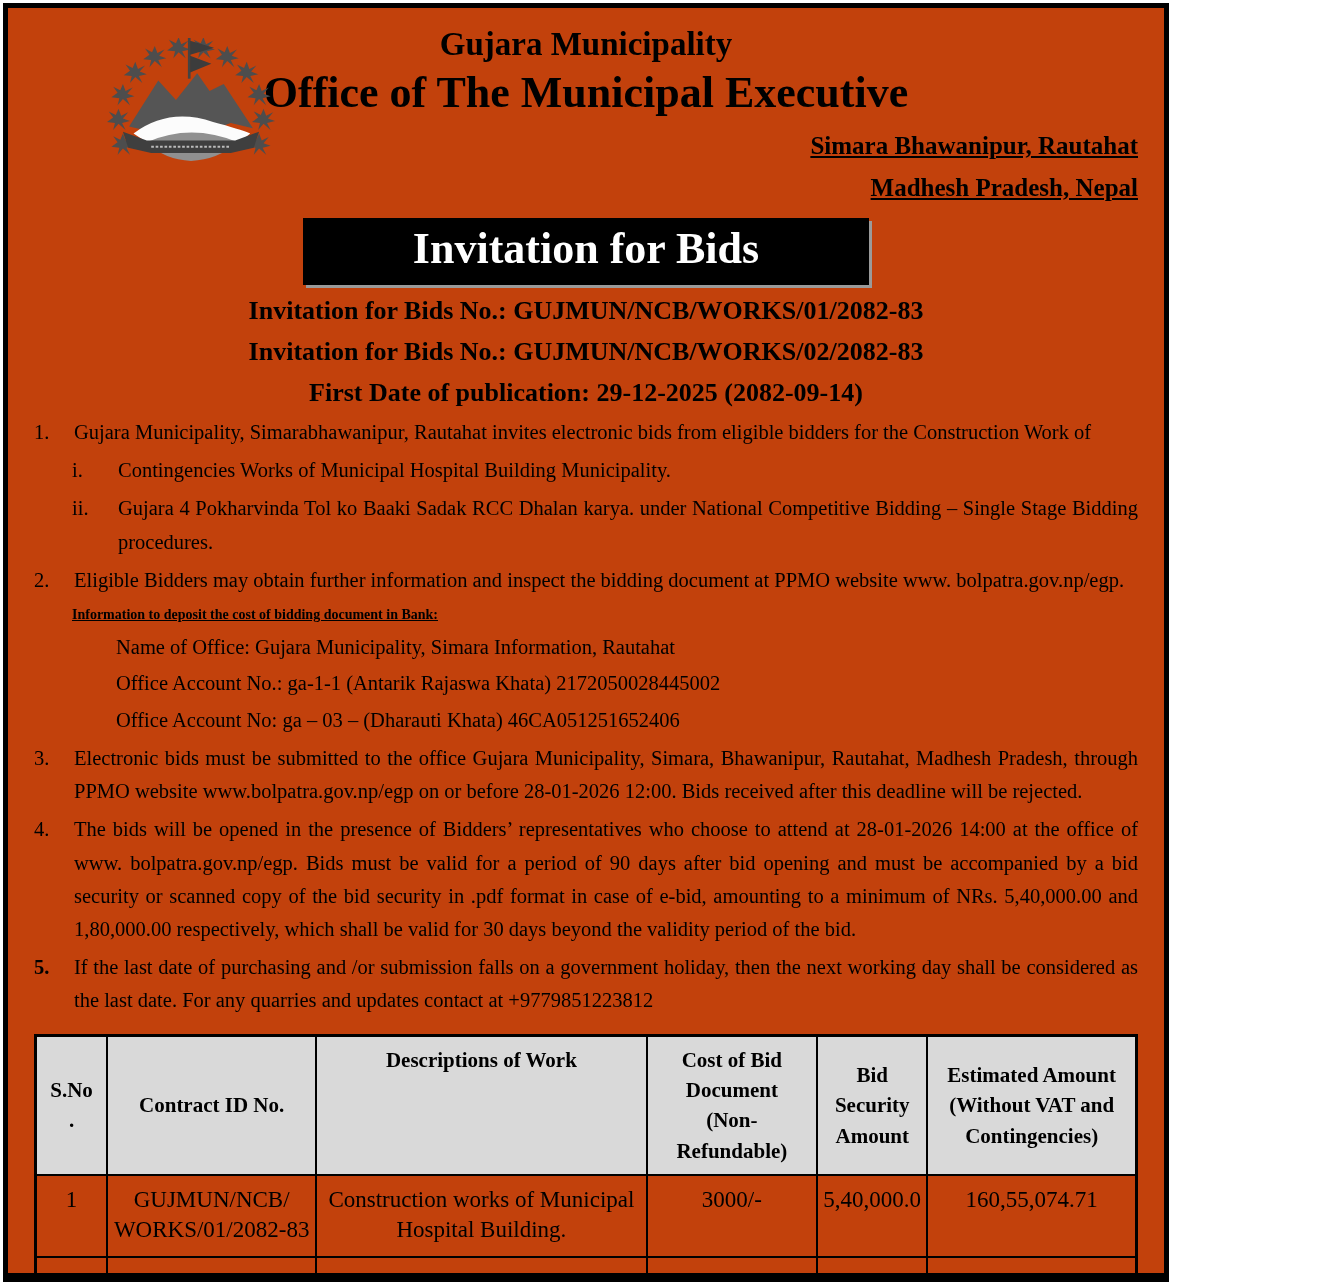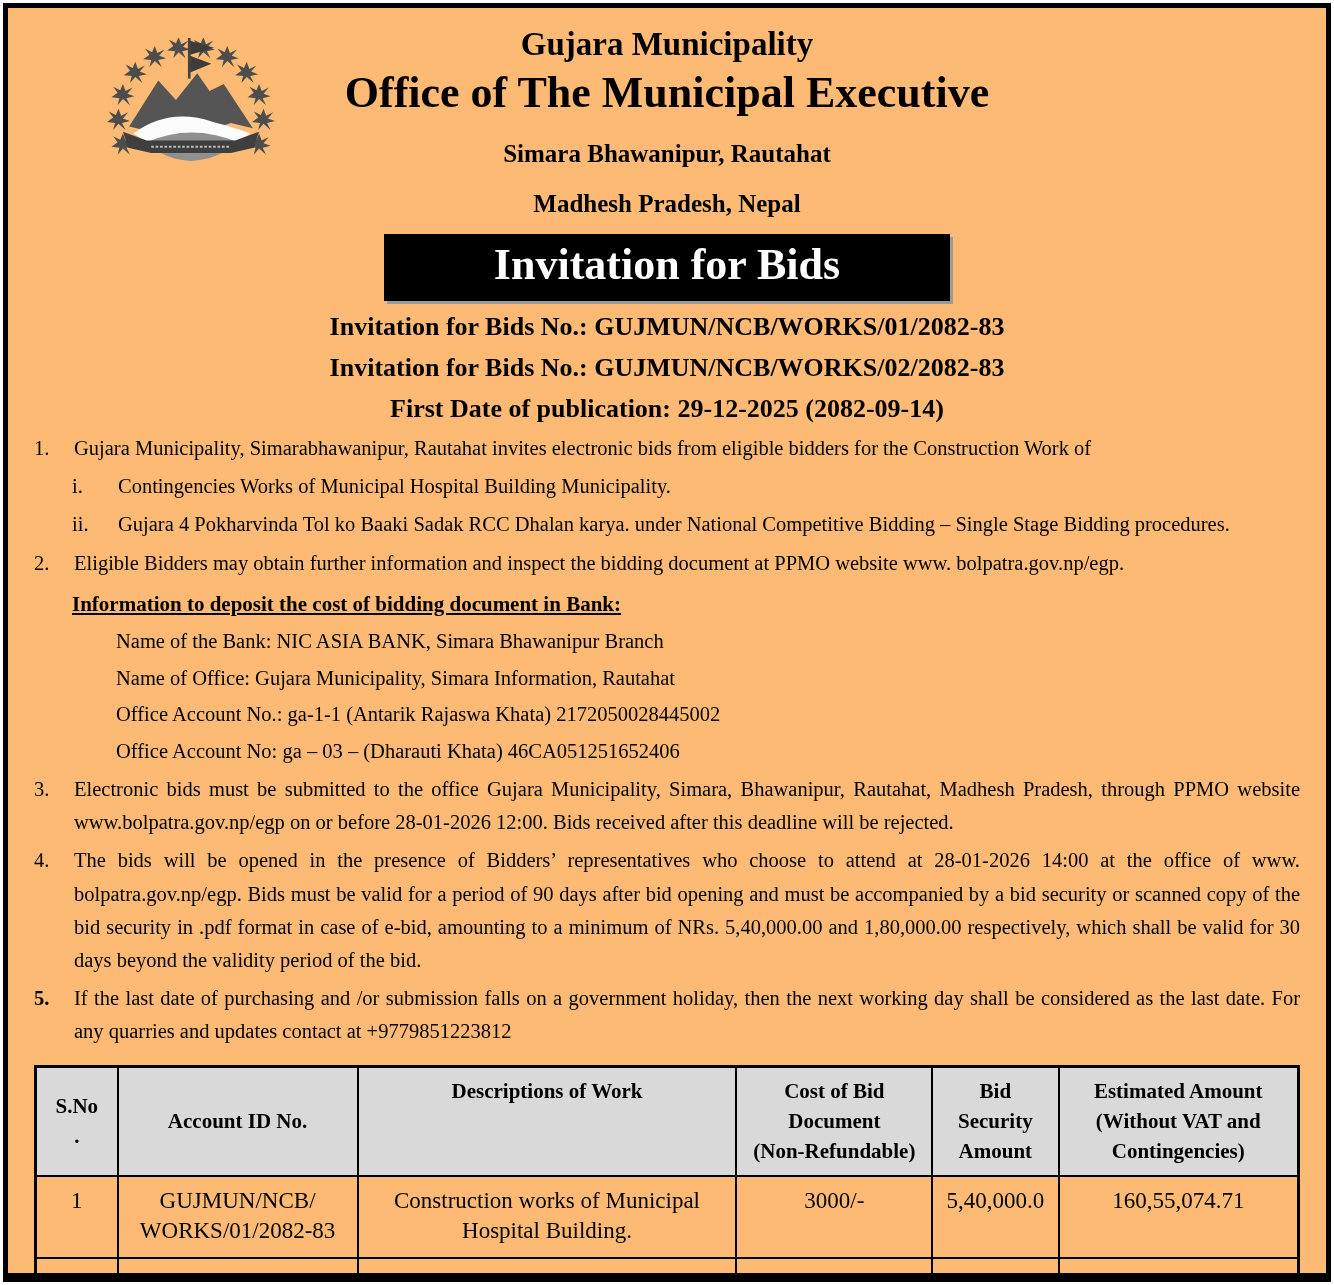--- a/index.html
+++ b/index.html
@@ -1,49 +1,49 @@
 <!DOCTYPE html>
 <html><head>
 <meta charset="utf-8">
 <style>
   * { margin: 0; padding: 0; box-sizing: border-box; }
   html, body { background: #ffffff; }
   body { width: 1334px; font-family: "Liberation Serif", serif; color: #000; }
 
   .page {
-    width: 1328px; height: 1279px; margin: 3px;
+    width: 1166px; height: 1279px; margin: 3px;
     border: 5px solid #000; border-bottom-width: 9px;
-    background: #fdba74; position: relative; overflow: hidden;
+    background: #c2410c; position: relative; overflow: hidden;
     padding: 6px 26px 0 26px;
   }
 
   .logo { position: absolute; left: 88px; top: 30px; width: 190px; height: 168px; }
 
   .org-name   { text-align: center; font-weight: bold; font-size: 33px; margin-top: 12px; }
   .office-name{ text-align: center; font-weight: bold; font-size: 44px; margin-top: 4px; }
-  .addr       { text-align: center; font-weight: bold; font-size: 25px; margin-top: 22px; }
+  .addr       { text-align: right; font-weight: bold; font-size: 25px; margin-top: 14px; text-decoration: underline; }
 
   .banner {
     width: 566px; margin: 16px auto 6px auto; background: #000; color: #fff;
     text-align: center; font-weight: bold; font-size: 44px;
     padding: 5px 0 11px 0; box-shadow: 3px 3px 0 #9a9a9a;
   }
 
   .ref { text-align: center; font-weight: bold; font-size: 26px; margin-top: 11px; }
 
   .list { font-size: 20.5px; line-height: 1.62; margin-top: 8px; }
   .item { display: flex; margin-top: 5px; }
   .item .num { flex: none; width: 40px; }
   .item .txt { flex: 1; text-align: justify; }
   .item.sub { margin-left: 38px; }
   .item.sub .num { width: 46px; }
   .num.bold { font-weight: bold; }
 
   .bank-heading {
-    margin: 7px 0 0 38px; font-weight: bold; font-size: 21px;
+    margin: 7px 0 0 38px; font-weight: bold; font-size: 14px;
     text-decoration: underline;
   }
   .bank-line { margin: 5px 0 0 82px; font-size: 20.5px; line-height: 1.55; }
 
   table.bids {
     width: 100%; margin-top: 16px; border-collapse: collapse;
     border: 3px solid #000;
   }
   table.bids th, table.bids td { border: 2px solid #000; text-align: center; }
   table.bids th {
@@ -121,21 +121,20 @@
       <span class="num">ii.</span>
       <span class="txt">Gujara 4 Pokharvinda Tol ko Baaki Sadak RCC Dhalan karya. under National Competitive Bidding – Single Stage Bidding procedures.</span>
     </div>
 
     <div class="item">
       <span class="num">2.</span>
       <span class="txt">Eligible Bidders may obtain further information and inspect the bidding document at PPMO website www. bolpatra.gov.np/egp.</span>
     </div>
 
     <div class="bank-heading">Information to deposit the cost of bidding document in Bank:</div>
-    <div class="bank-line">Name of the Bank: NIC ASIA BANK, Simara Bhawanipur Branch</div>
     <div class="bank-line">Name of Office: Gujara Municipality, Simara Information, Rautahat</div>
     <div class="bank-line">Office Account No.: ga-1-1 (Antarik Rajaswa Khata) 2172050028445002</div>
     <div class="bank-line">Office Account No: ga – 03 – (Dharauti Khata) 46CA051251652406</div>
 
     <div class="item">
       <span class="num">3.</span>
       <span class="txt">Electronic bids must be submitted to the office Gujara Municipality, Simara, Bhawanipur, Rautahat, Madhesh Pradesh, through PPMO website www.bolpatra.gov.np/egp on or before 28-01-2026 12:00. Bids received after this deadline will be rejected.</span>
     </div>
 
     <div class="item">
@@ -156,21 +155,21 @@
         <col style="width:19%">
         <col style="width:30%">
       <col style="width:15.5%">
         <col style="width:10%">
         <col style="width:19%">
     </colgroup>
     <thead>
       <tr>
         <th>S.No
 .</th>
-        <th>Account ID No.</th>
+        <th>Contract ID No.</th>
         <th class="v-top">Descriptions of Work</th>
         <th>Cost of Bid
 Document
 (Non-Refundable)</th>
         <th>Bid
 Security
 Amount</th>
         <th>Estimated Amount
 (Without VAT and
 Contingencies)</th>

